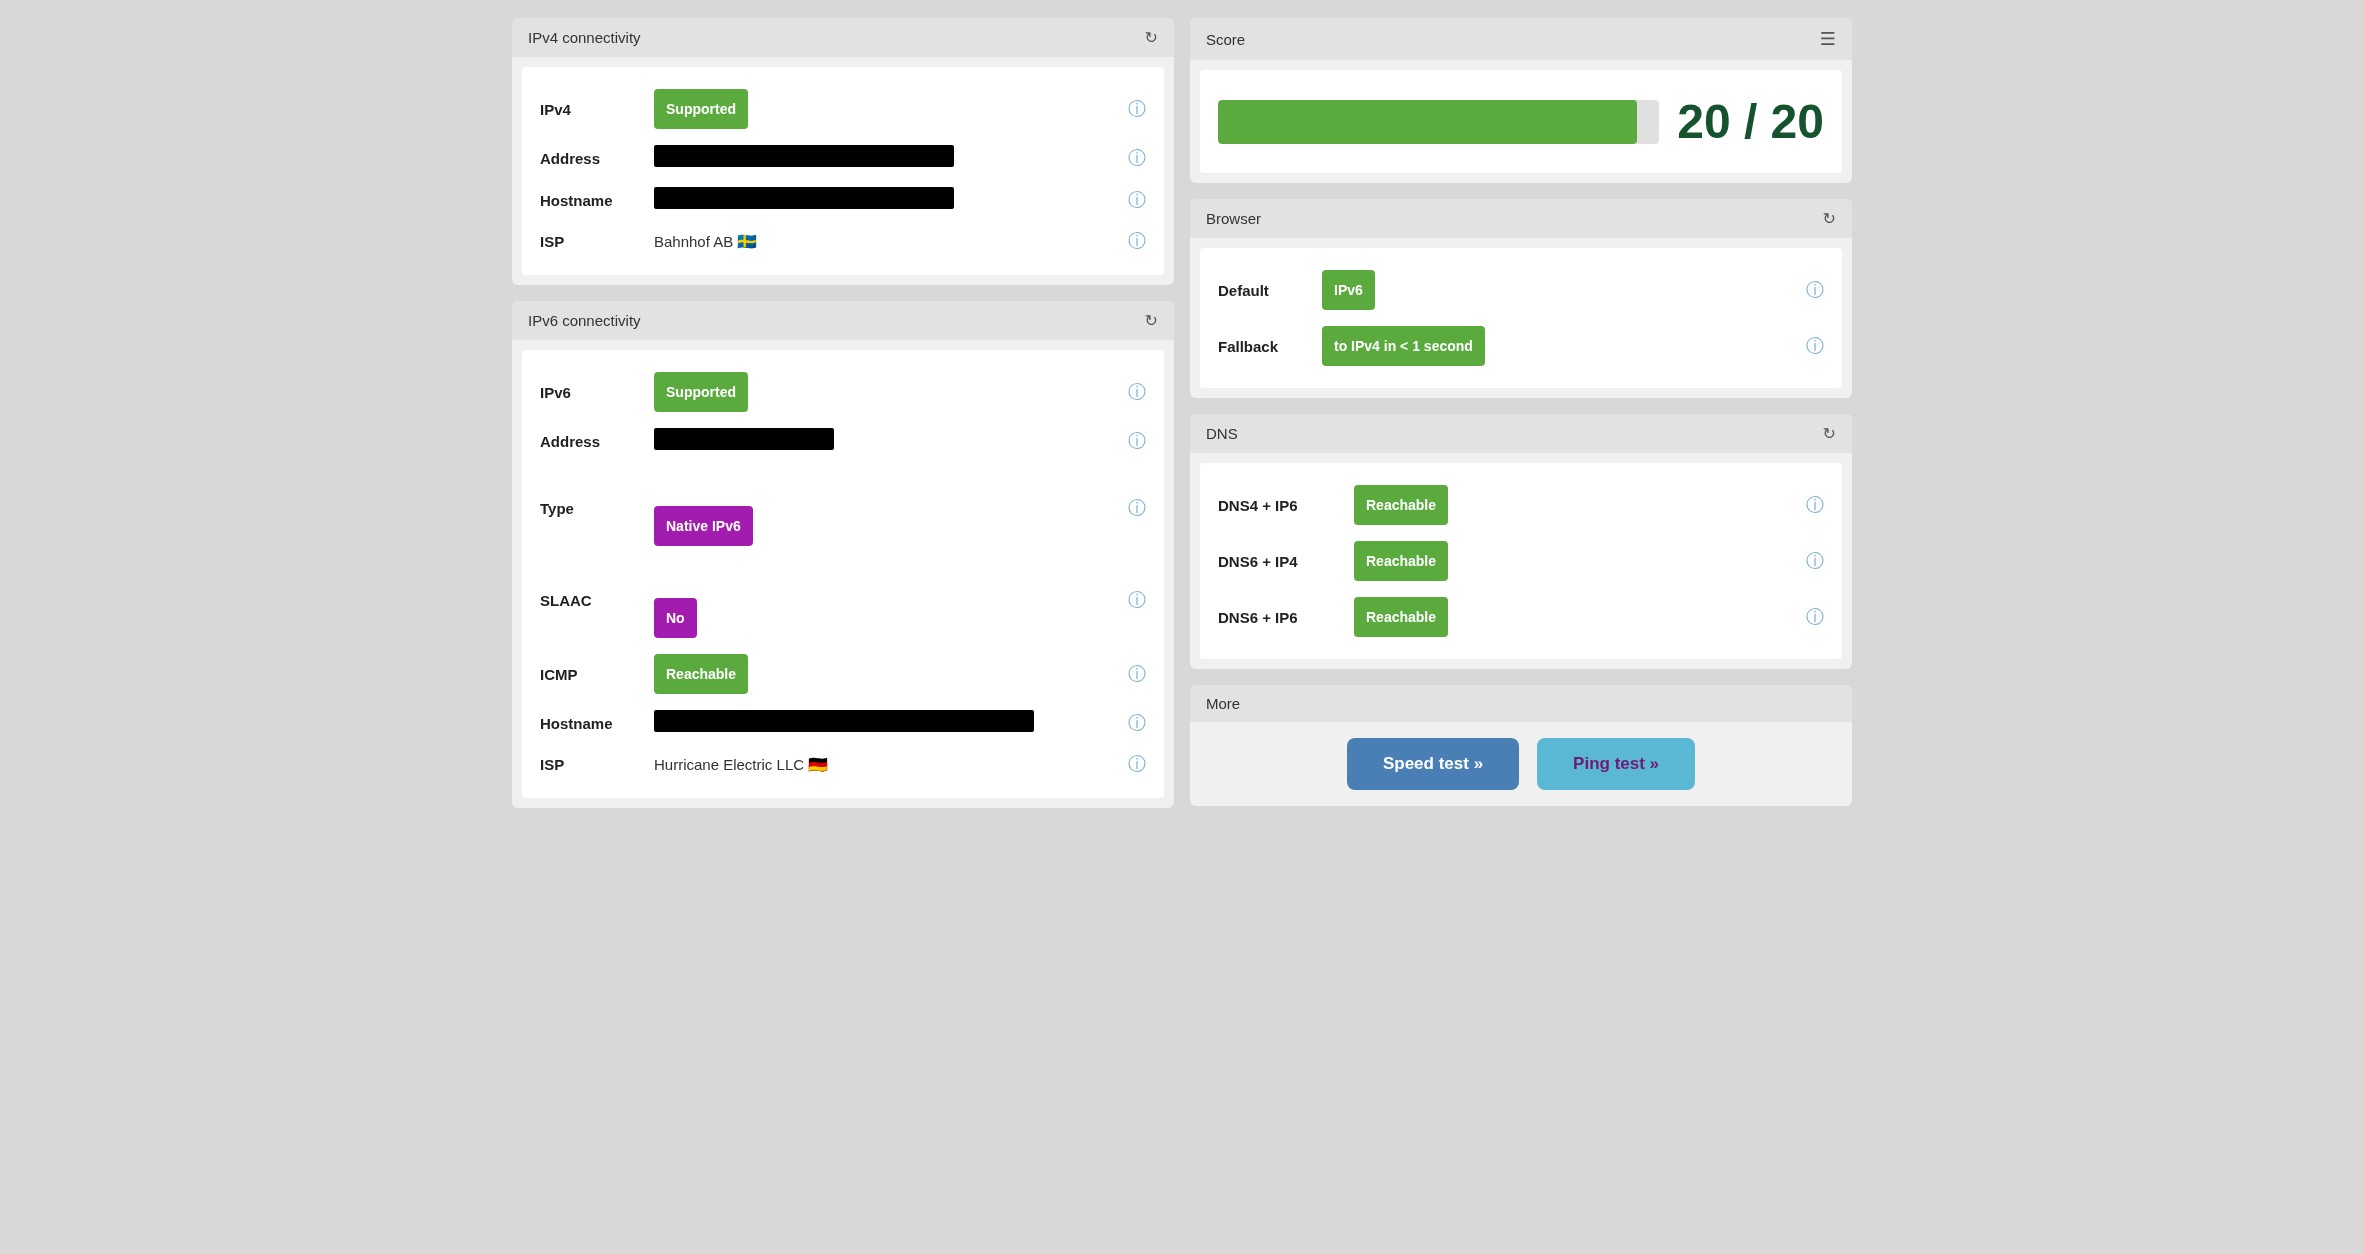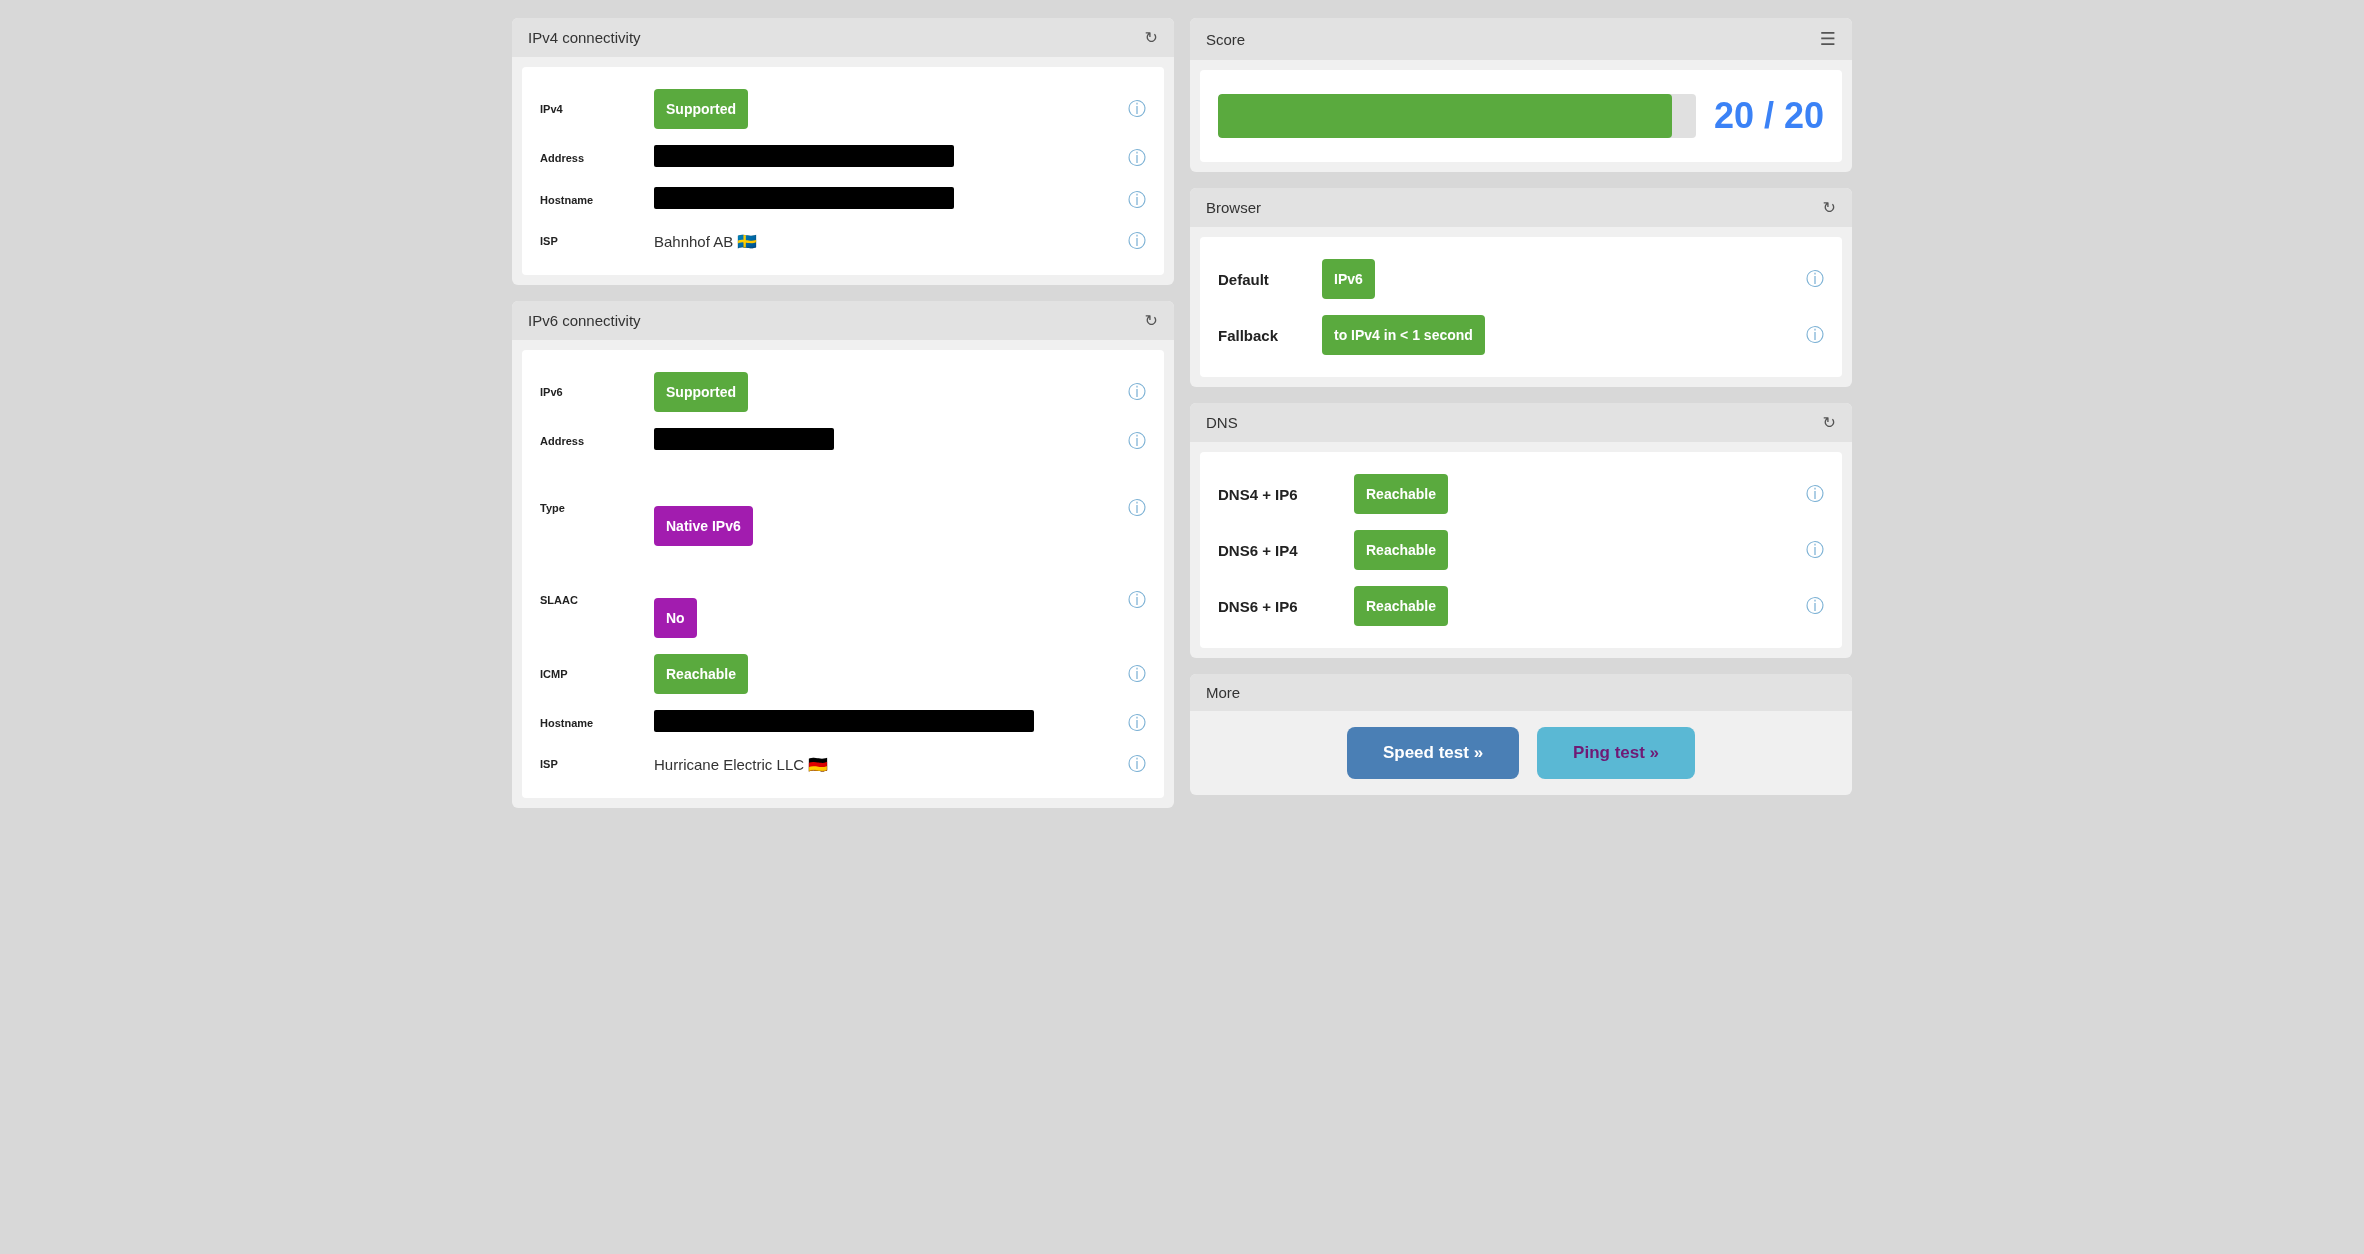--- a/index.html
+++ b/index.html
@@ -55,21 +55,21 @@
     .row {
       display: flex;
       align-items: center;
       padding: 8px 0;
       gap: 14px;
     }
     .row-label {
       font-weight: bold;
       min-width: 100px;
       color: #222;
-      font-size: 11px;
+      font-size: 15px;
     }
     .row-value {
       flex: 1;
     }
     .row-help {
       margin-left: auto;
       color: #7ab0d4;
       font-size: 18px;
       cursor: pointer;
     }
@@ -106,23 +106,23 @@
       background: #e0e0e0;
       border-radius: 4px;
       overflow: hidden;
     }
     .score-bar-fill {
       height: 100%;
       background: #5aaa3e;
       border-radius: 4px;
     }
     .score-text {
-      font-size: 36px;
-      font-weight: bold;
-      color: #3b82f6;
+      font-size: 48px;
+      font-weight: bold;
+      color: #14532d;
       white-space: nowrap;
     }
     
     .browser-row {
       display: flex;
       align-items: center;
       padding: 8px 0;
       gap: 14px;
     }
     .browser-label {

